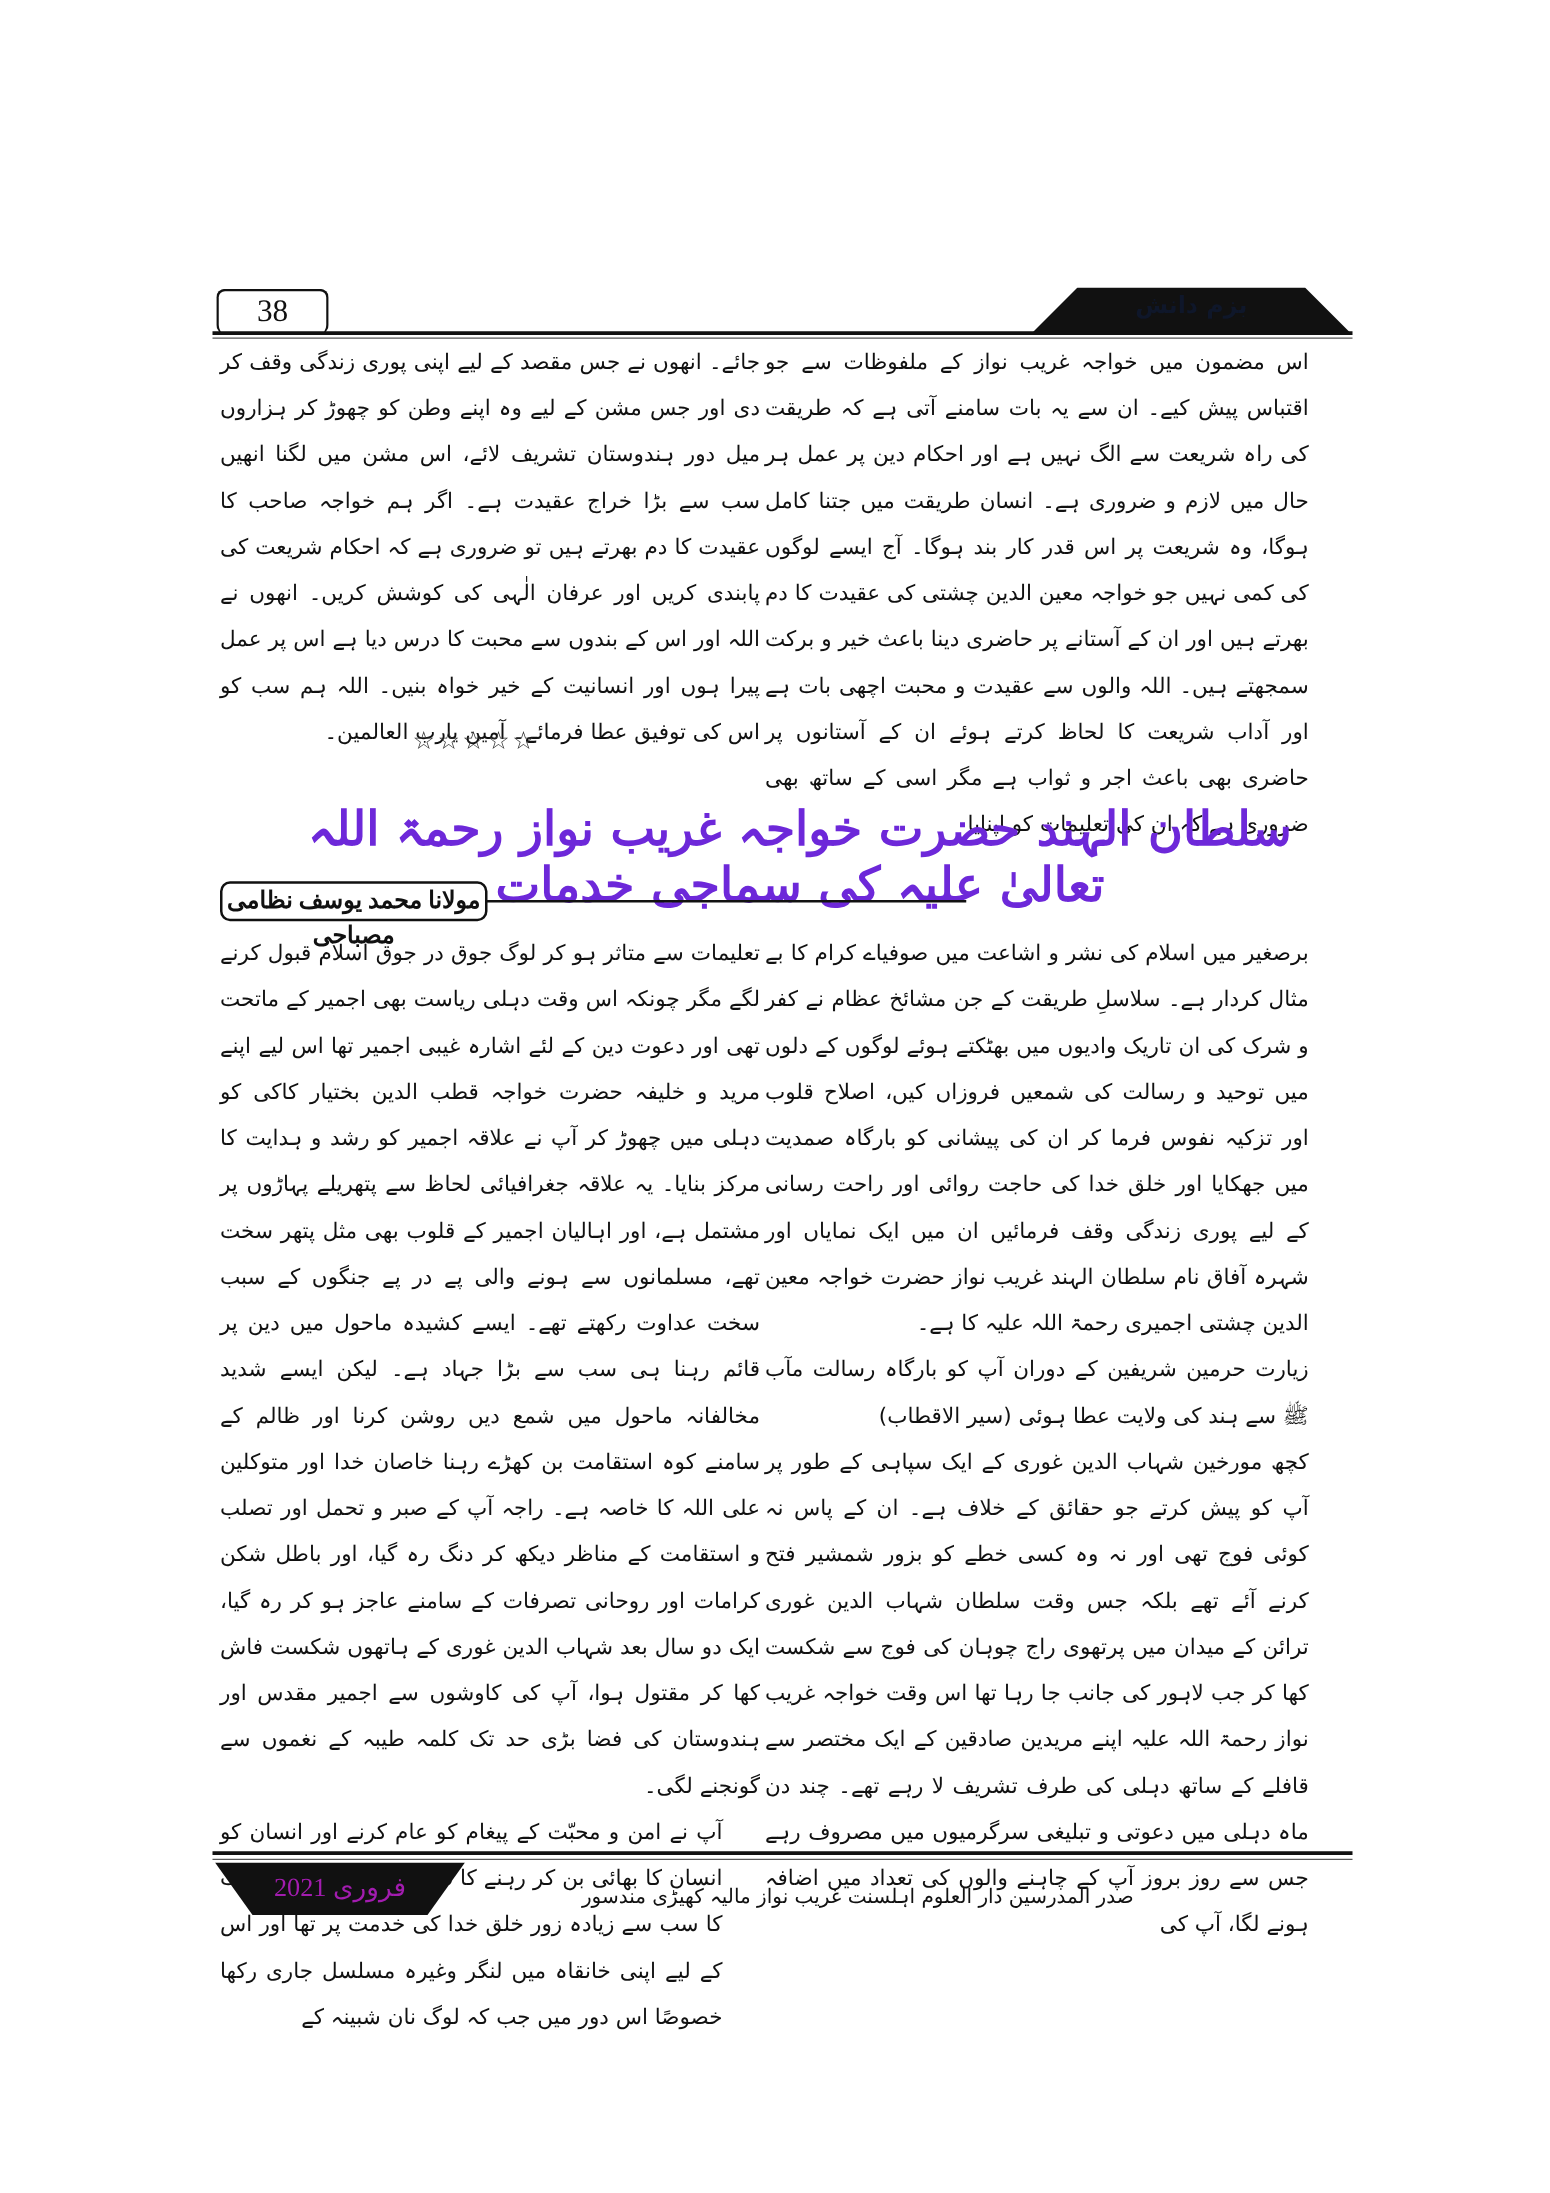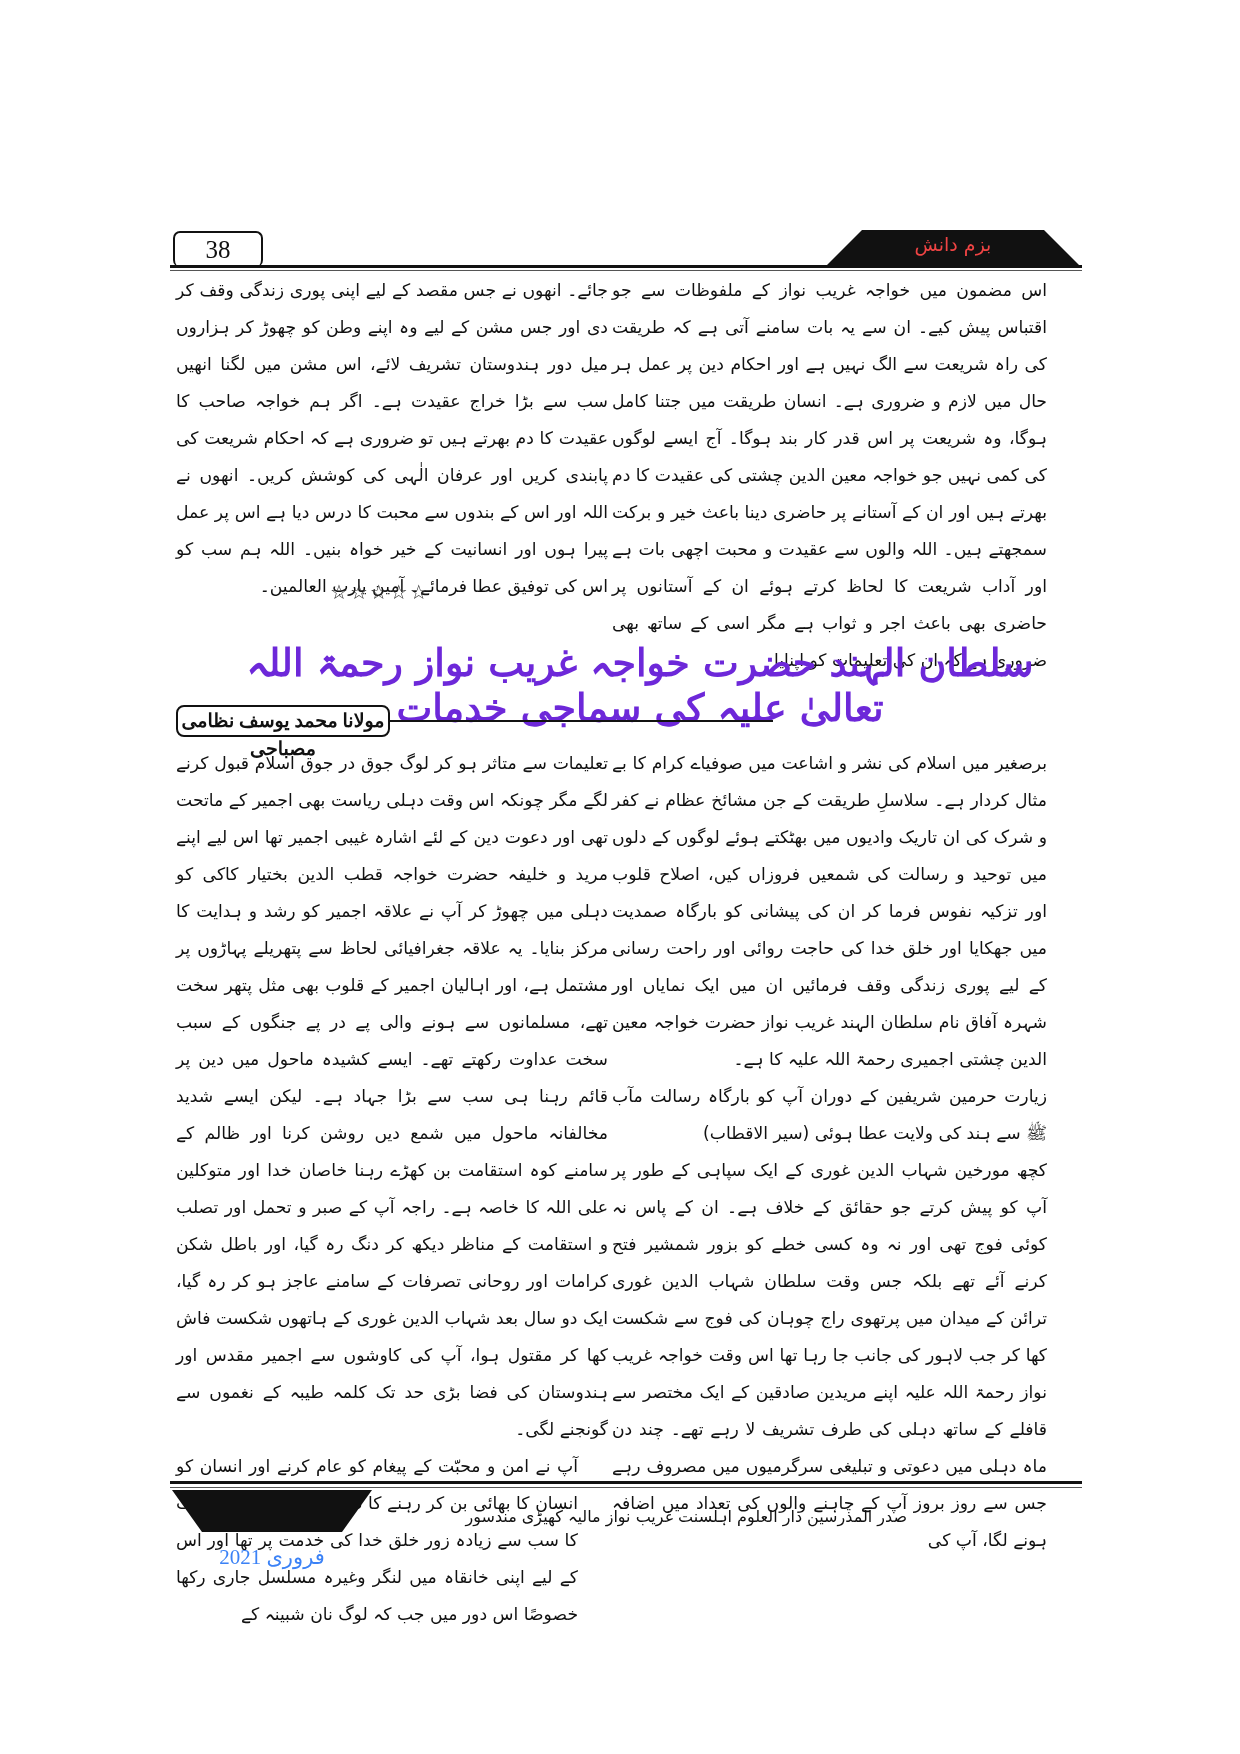--- a/index.html
+++ b/index.html
@@ -9,21 +9,21 @@
 
   
   .page-num-box { position: absolute; left: 173px; top: 231px; width: 86px; height: 34px;
     border: 2px solid #111; border-radius: 7px; border-bottom: none;
     font-family: "Liberation Serif", serif; font-size: 25px; text-align: center; line-height: 34px; }
   .header-line { position: absolute; left: 170px; top: 265px; width: 912px; height: 3px; background: #111; }
   .header-line2 { position: absolute; left: 170px; top: 270px; width: 912px; height: 1px; background: #555; }
   .magazine-tab { position: absolute; left: 826px; top: 230px; width: 254px; height: 36px; }
   .magazine-tab svg { position: absolute; left: 0; top: 0; }
   .magazine-tab .label { position: absolute; left: 0; right: 0; top: 3px; text-align: center;
-    color: #ef4444; font-size: 19px; font-weight: normal; direction: rtl; letter-spacing: 3px; }
+    color: #0f172a; font-size: 19px; font-weight: bold; direction: rtl; letter-spacing: 3px; }
 
   
   .col { position: absolute; direction: rtl; text-align: justify; text-align-last: right;
          font-family: "DejaVu Sans", sans-serif; font-size: 17.2px; line-height: 37px; color: #111; }
   .col p { margin: 0; }
   .col .indent { padding-right: 30px; }
   .col-top-right { left: 612px; top: 272px; width: 465px; }
   .col-top-left  { left: 176px; top: 272px; width: 432px; }
   .stars { position: absolute; left: 330px; top: 580px; font-size: 20px; letter-spacing: 2px; color: #333; }
 
@@ -36,22 +36,22 @@
     font-size: 19px; font-weight: bold; line-height: 28px; }
   .author-line { position: absolute; left: 212px; top: 15px; width: 385px; height: 2px; background: #111; }
 
   .col-main-right { left: 612px; top: 745px; width: 465px; }
   .col-main-left  { left: 176px; top: 745px; width: 432px; }
 
   
   .footer-line1 { position: absolute; left: 170px; top: 1481px; width: 912px; height: 3px; background: #111; }
   .footer-line2 { position: absolute; left: 170px; top: 1487px; width: 912px; height: 1px; background: #555; }
   .date-tab { position: absolute; left: 172px; top: 1490px; width: 200px; height: 42px; }
-  .date-tab .label { position: absolute; left: 30px; right: 30px; top: 8px; text-align: center; color: #3b82f6;
-    font-family: "Liberation Serif", serif; font-size: 21px; direction: rtl; margin-top: 47px; }
+  .date-tab .label { position: absolute; left: 30px; right: 30px; top: 8px; text-align: center; color: #a21caf;
+    font-family: "Liberation Serif", serif; font-size: 21px; direction: rtl; }
   .footer-note { position: absolute; right: 165px; top: 1507px; direction: rtl; font-size: 16px; color: #111; margin-left: 44px; }
 </style>
 </head>
 <body>
 
 <div class="page">
 
   <div class="page-num-box">38</div>
   <div class="magazine-tab">
     <svg width="254" height="36">

